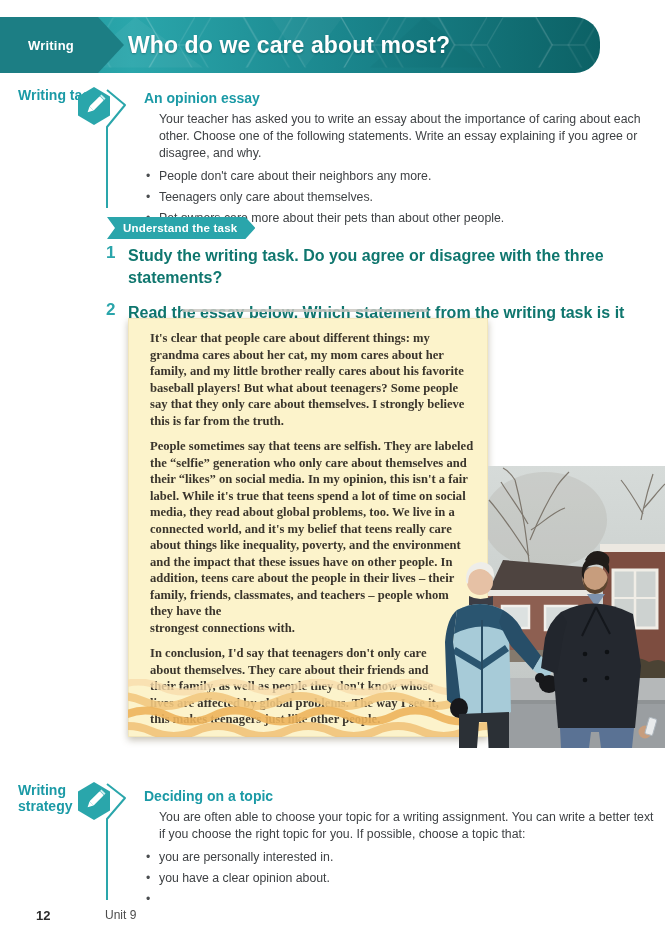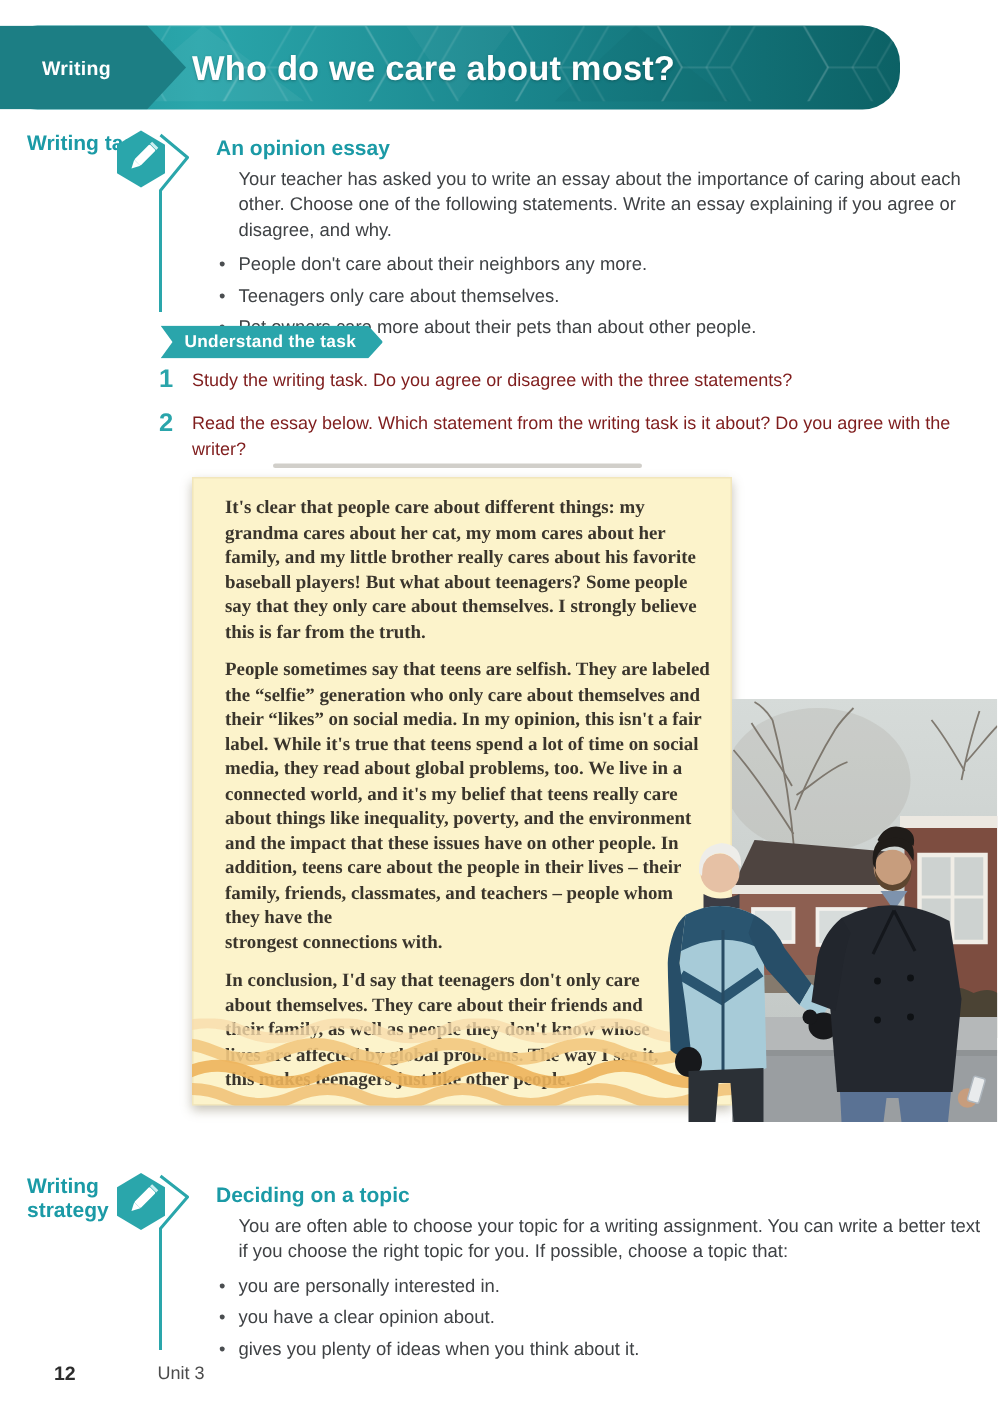--- a/index.html
+++ b/index.html
@@ -42,21 +42,21 @@
   .ribbon{position:absolute;height:22px;line-height:22px;background:#2aa5ab;color:#fff;
           font-size:11.5px;font-weight:bold;padding:0 18px 0 16px;letter-spacing:.2px;
           clip-path:polygon(0 0,calc(100% - 10px) 0,100% 50%,calc(100% - 10px) 100%,0 100%,8px 50%);}
   .ribbon.understand{left:107px;top:217px;}
   .ribbon.think{left:105px;top:760px;}
 
   
   .exercises{position:absolute;left:106px;top:244px;width:548px;}
   .exercise{display:flex;gap:7px;margin-bottom:11px;}
   .ex-num{min-width:15px;color:#2aa5ab;font-size:17px;font-weight:bold;line-height:1.05;}
-  .ex-text{font-size:12px;font-weight:normal;color:#7f1d1d;line-height:1.4;padding-top:1px;}
+  .ex-text{font-size:16px;font-weight:bold;color:#0f766e;line-height:1.4;padding-top:1px;}
 
   
   .note-edge{position:absolute;left:182px;top:309px;width:246px;height:3px;
              background:#c9c7c1;border-radius:2px;opacity:.85;}
   .note{position:absolute;left:128px;top:318px;width:360px;height:419px;background:#fcf3cb;
         box-shadow:0 3px 7px rgba(110,100,70,.4),inset 0 0 0 1px rgba(210,190,140,.25);
         padding:12px 14px 0 22px;box-sizing:border-box;z-index:1;}
   .note p{margin:0 0 9px;font-family:"Liberation Serif",serif;font-size:12.6px;
           line-height:16.5px;color:#3a352c;white-space:pre-line;font-weight:bold;}
   .note p.wrap-photo{margin-right:26px;}
@@ -237,23 +237,23 @@
   </svg>
   <svg class="rule r2" viewBox="0 0 30 122" aria-hidden="true">
     <polyline points="8,2 26,16 8,37 8,118" fill="none" stroke="#2aa6ab" stroke-width="2" stroke-linejoin="round"></polyline>
   </svg>
   <section class="content strategy">
     <h2>Deciding on a topic</h2>
     <p>You are often able to choose your topic for a writing assignment. You can write a better text if you choose the right topic for you. If possible, choose a topic that:</p>
     <ul>
       <li><span class="dot">•</span><span>you are personally interested in.</span></li>
       <li><span class="dot">•</span><span>you have a clear opinion about.</span></li>
-      <li><span class="dot">•</span><span>gives you plenty of ideas when you think about it.</span></li>
+      <li><span class="dot">•</span></li>
     </ul>
   </section>
 
   <div class="footer">
     <span class="pnum">12</span>
-    <span class="unit">Unit 3</span>
+    <span class="unit">Unit 9</span>
     <span class="utitle">What connects us?</span>
   </div>
 
 </div>
 
 </body></html>

